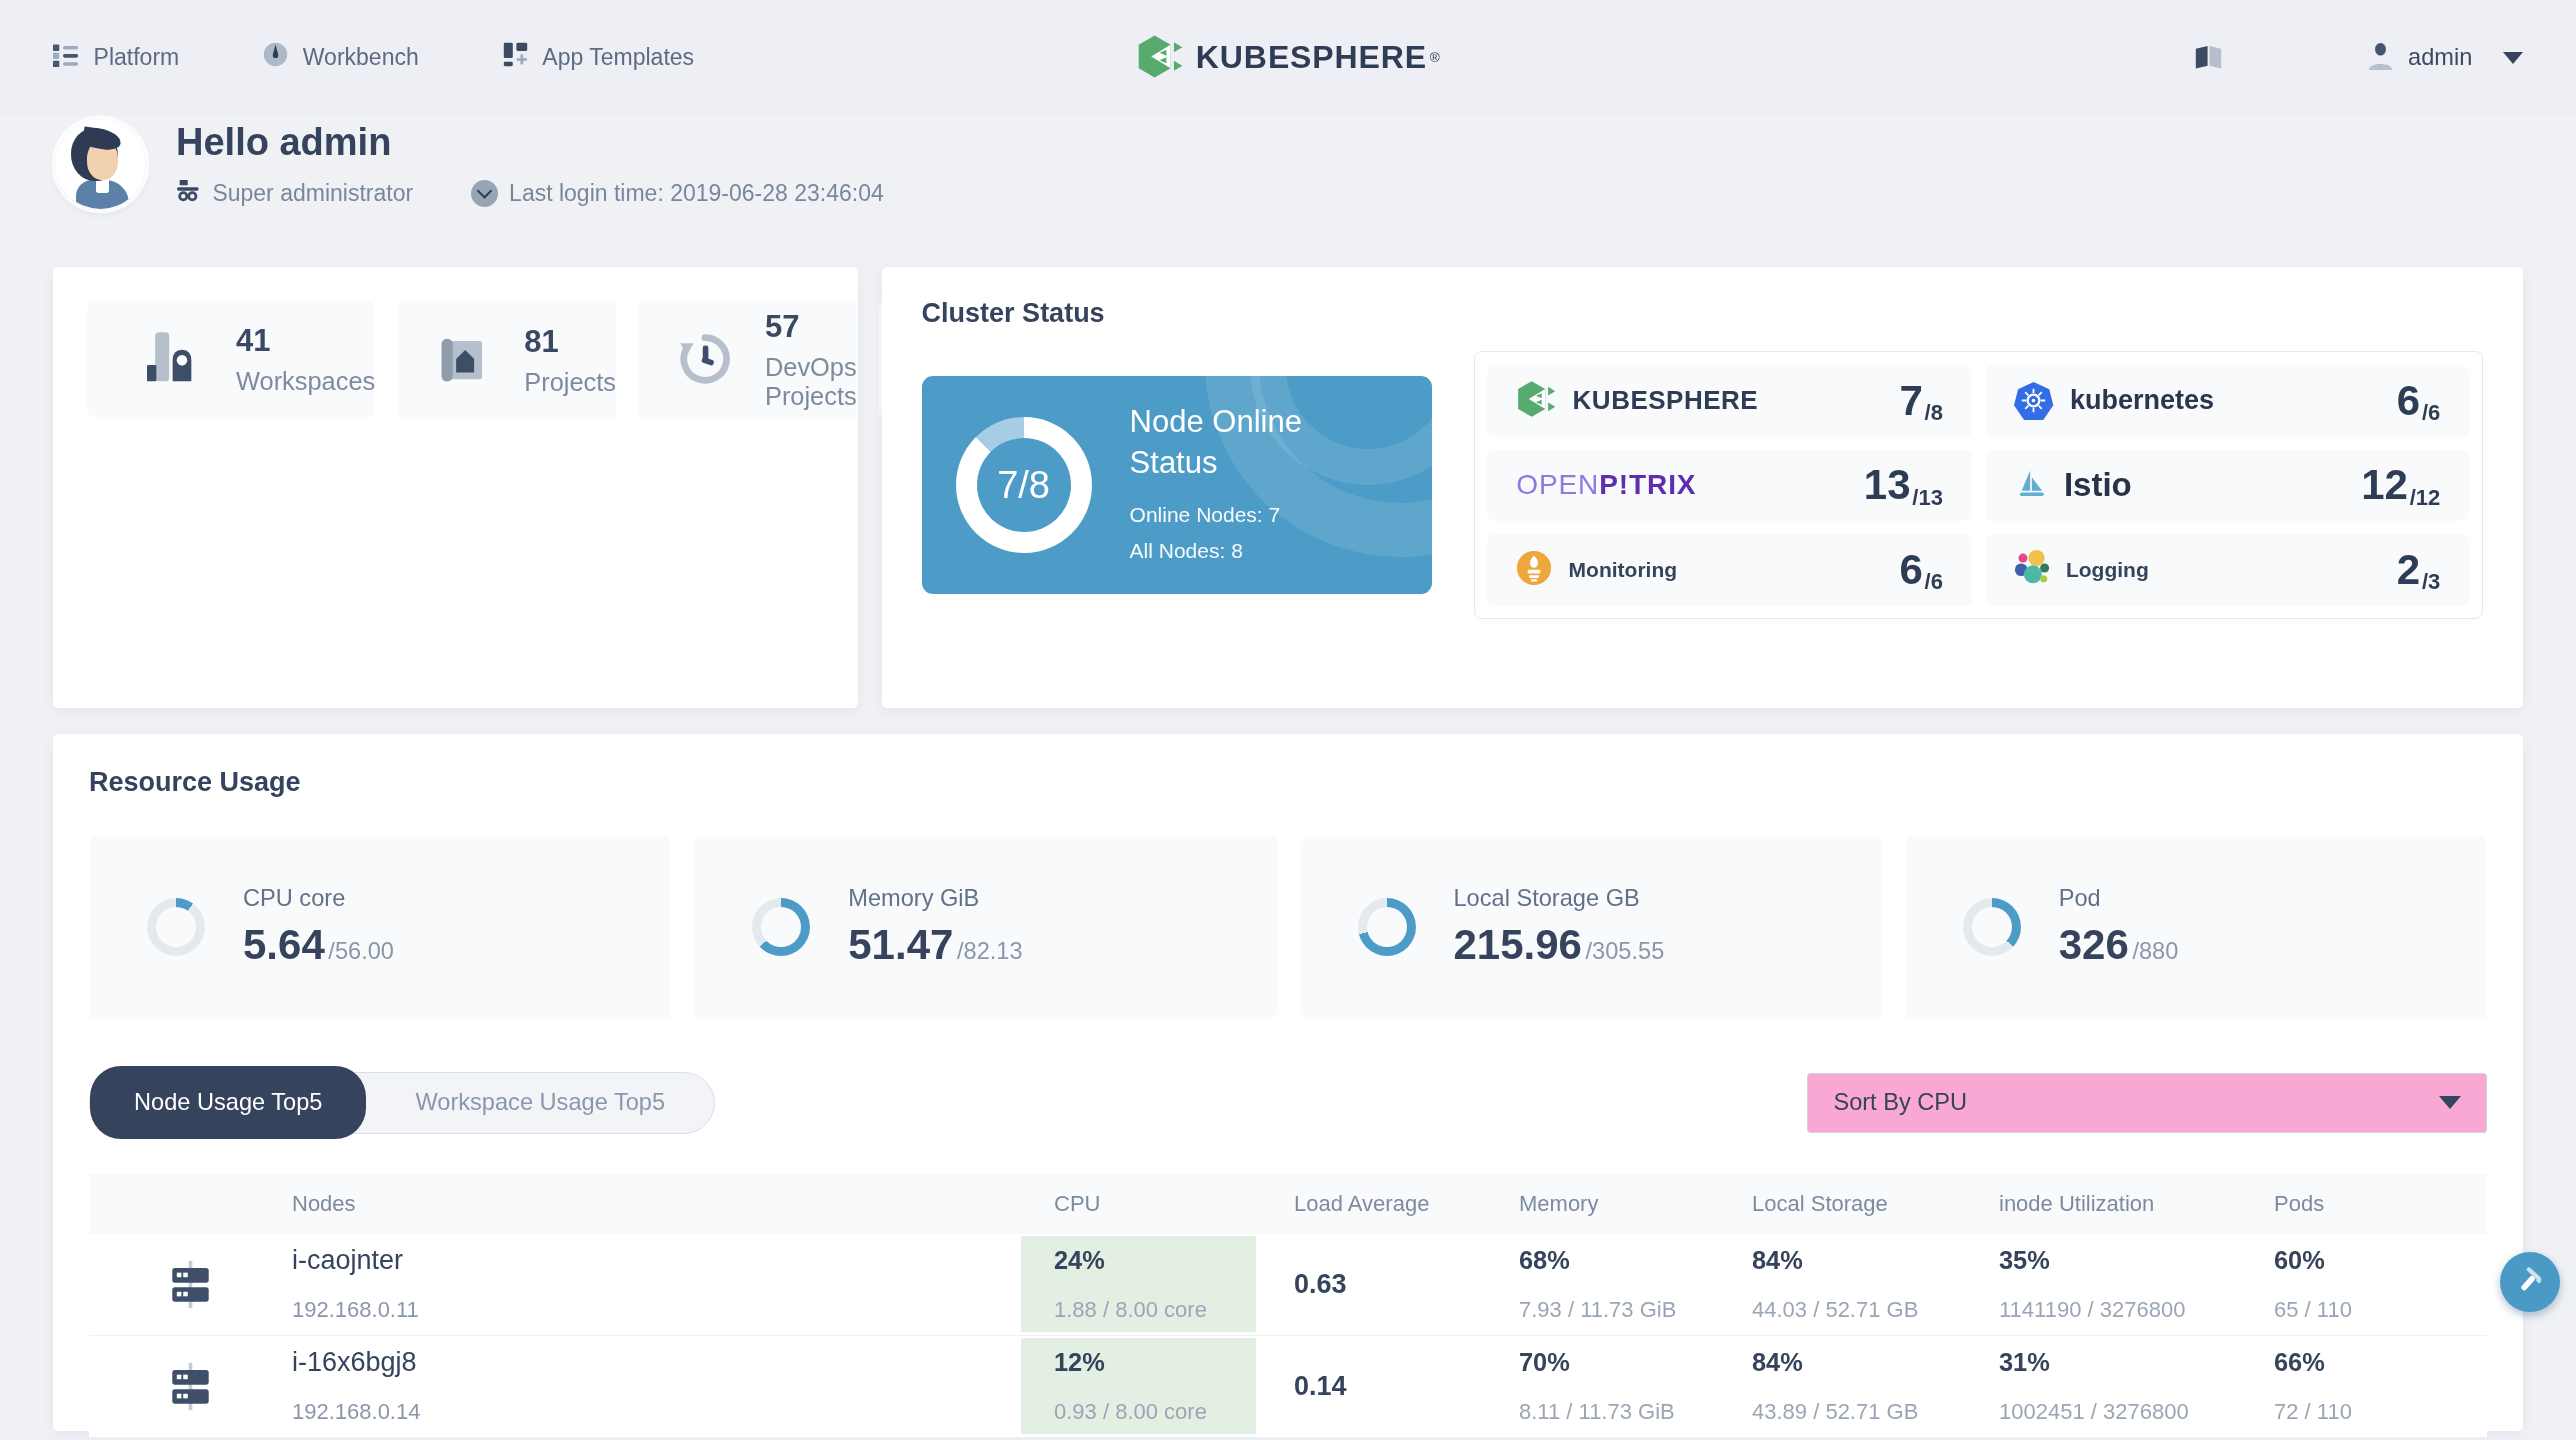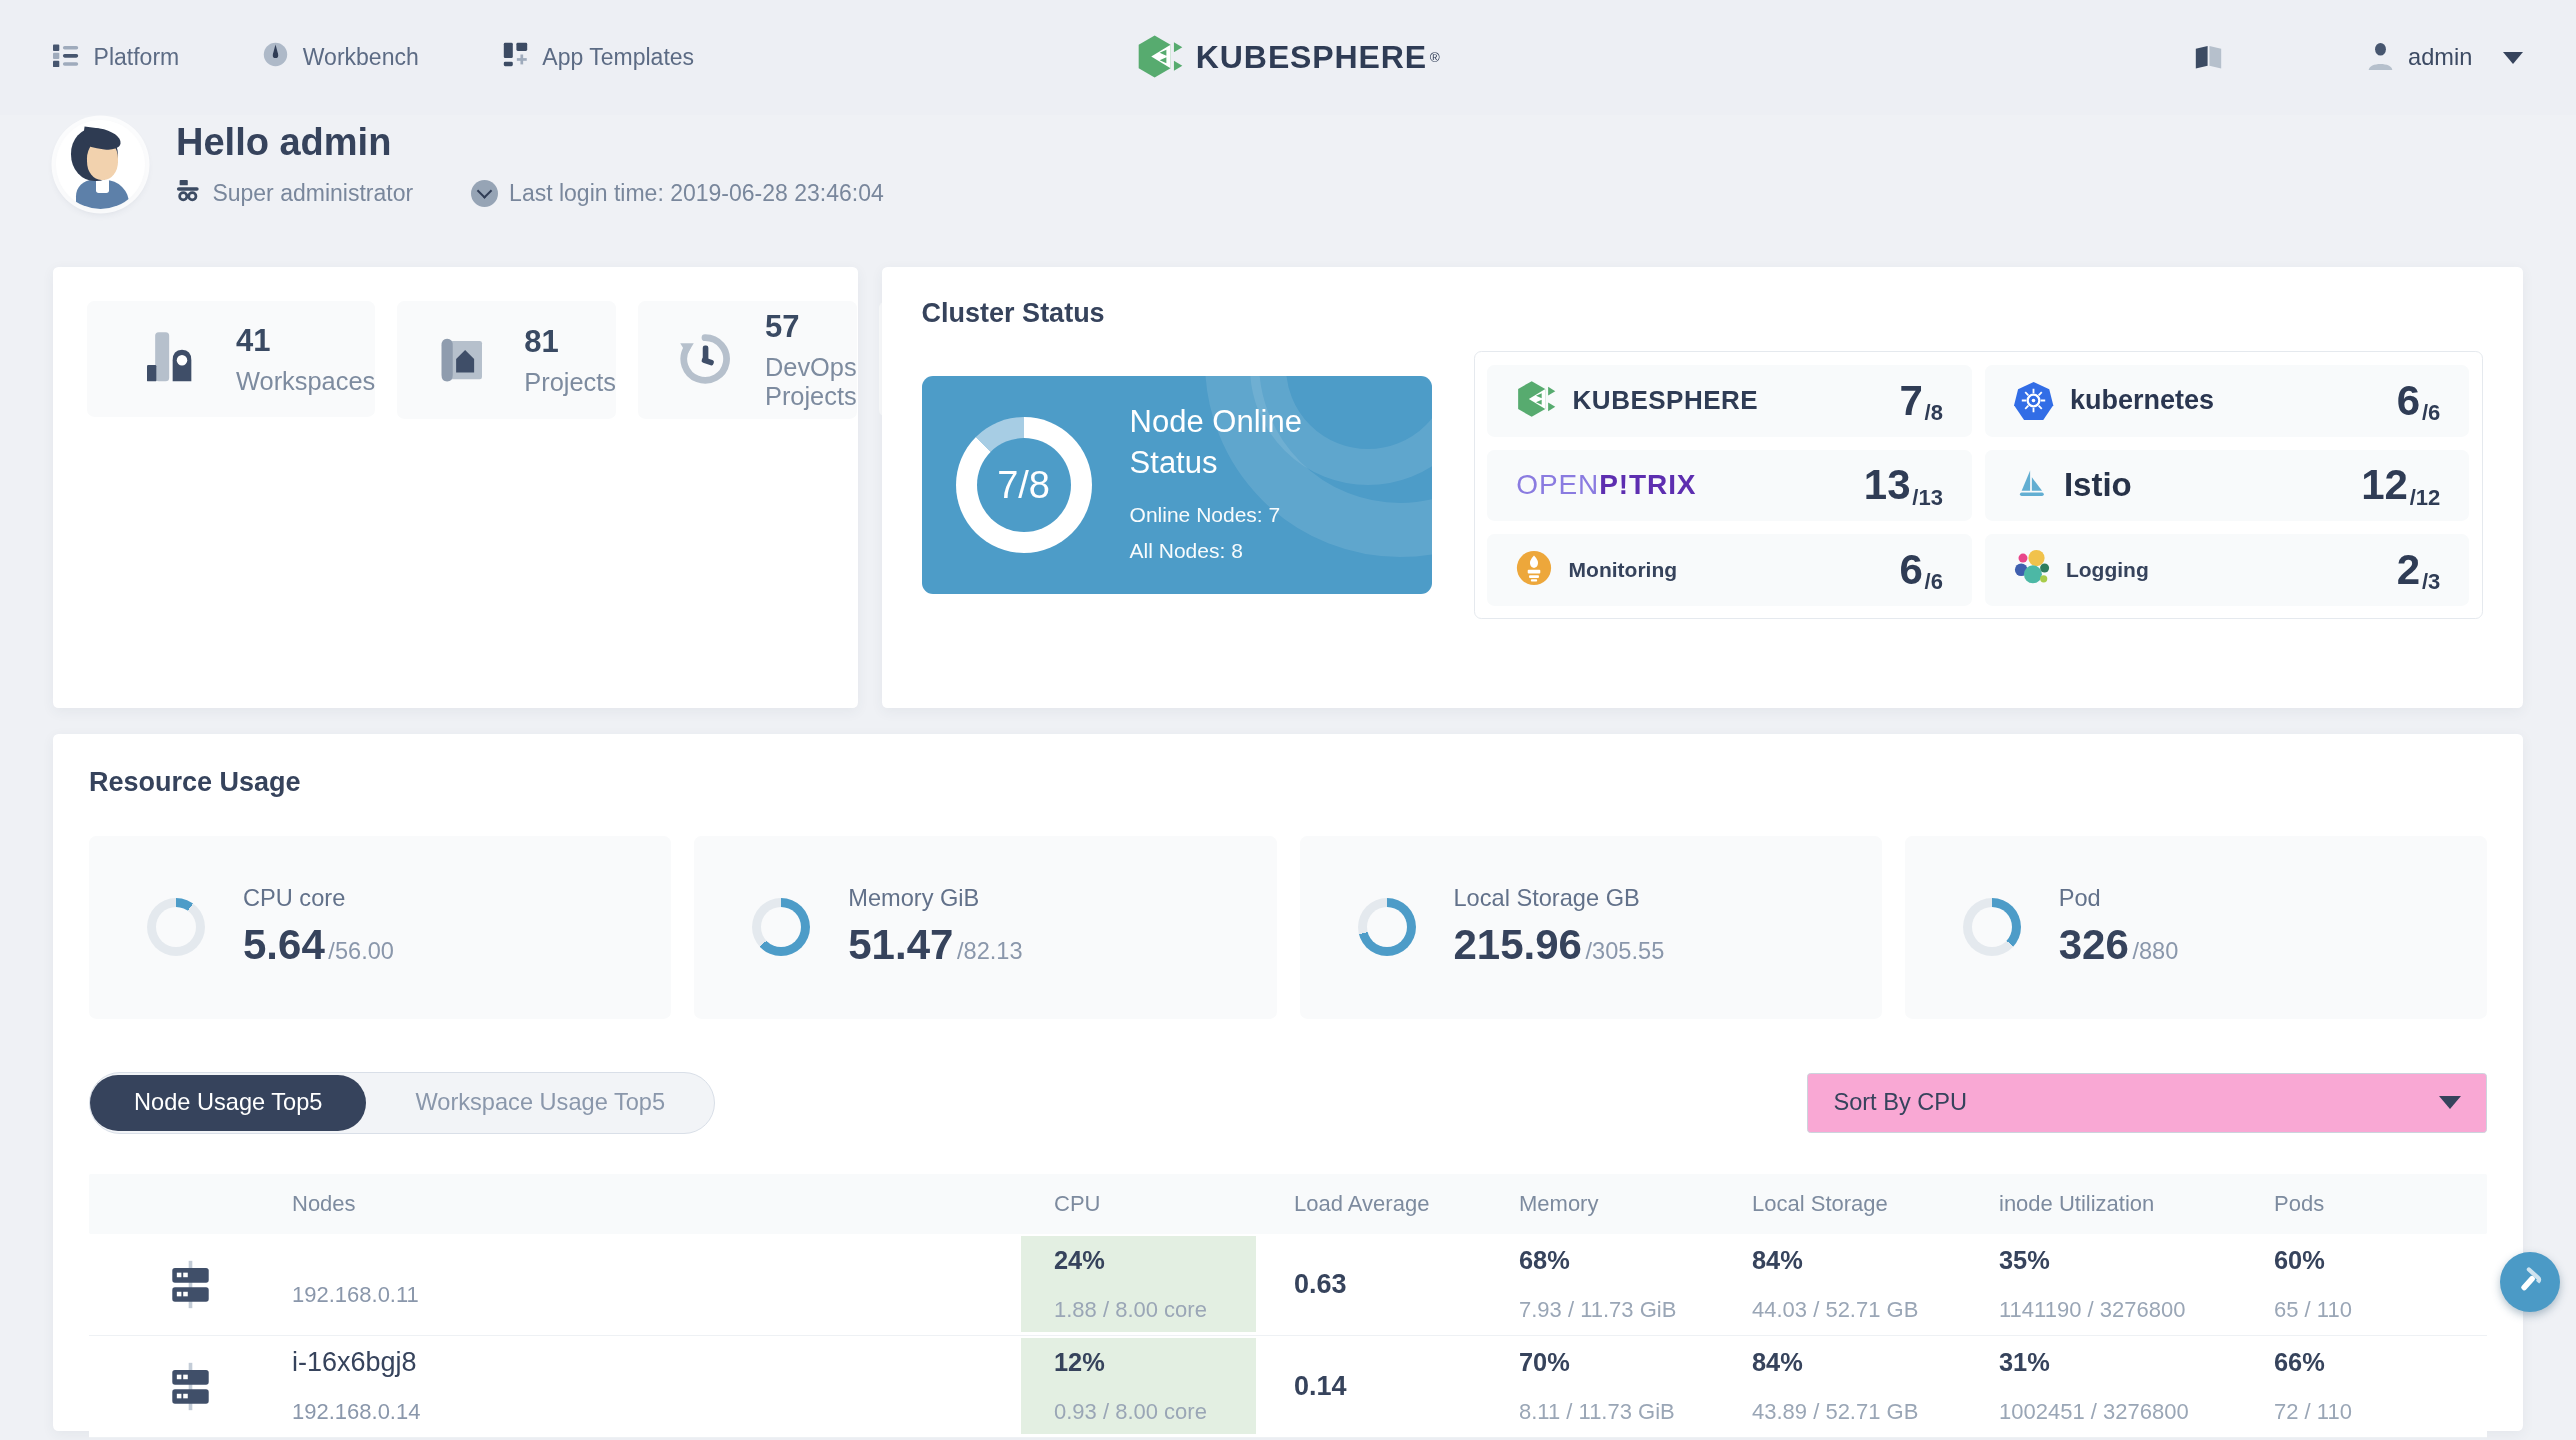--- a/index.html
+++ b/index.html
@@ -81,21 +81,21 @@
   .res-card { flex:1; height:183px; background:#f9fafb; border-radius:7.3px; display:flex; align-items:center; padding-left:58px; gap:38px; }
   .res-donut { width:58px; height:58px; }
   .res-donut .donut-inner { width:40px; height:40px; background:#f9fafb; }
   .res-label { font-size:23.6px; color:#62718a; }
   .res-value-row { margin-top:9px; display:flex; align-items:baseline; }
   .res-value { font-size:42px; font-weight:600; color:#36435c; }
   .res-den { font-size:23.6px; color:#8a97ab; margin-left:3.6px; }
 
   .controls { display:flex; justify-content:space-between; align-items:center; margin-top:53px; }
   .tabs { border:0.9px solid #d9dfe8; background:#f2f4f7; border-radius:31px; height:62px; display:flex; align-items:center; }
-  .tab-active { background:#36435c; color:#fff; border-radius:31px; height:56px; padding:0 44px; display:flex; align-items:center; font-size:23.6px; cursor:pointer; }
+  .tab-active { background:#36435c; color:#fff; border-radius:31px; height:73px; padding:0 44px; display:flex; align-items:center; font-size:23.6px; cursor:pointer; }
   .tab-inactive { color:#8a97ab; padding:0 49px; font-size:23.6px; cursor:pointer; }
   .sort-select { width:680px; height:60px; background:#f9a8d4; border:0.9px solid #ccd4dd; border-radius:3.6px; display:flex; align-items:center; justify-content:space-between; padding:0 25.4px; font-size:23.6px; color:#36435c; cursor:pointer; }
   .sort-caret { width:0; height:0; border-left:11px solid transparent; border-right:11px solid transparent; border-top:13.6px solid #36435c; }
 
   
   .table { margin-top:40px; }
   .trow { display:grid; grid-template-columns:203px 729px 235px 263px 233px 247px 275px 1fr; align-items:center; }
   .thead { height:60px; background:#f8fafb; color:#7d8b9f; font-size:22px; border-radius:1.8px; }
   .pl36 { padding-left:33px; } .pl42 { padding-left:38px; }
   .tbody-row { height:102px; background:#fff; border-bottom:0.9px solid #eef1f4; cursor:pointer; }
@@ -477,20 +477,21 @@
               <rect x="26" y="2" width="4" height="52" fill="#c3ccd7"></rect>
               <rect x="8" y="10" width="40" height="16" rx="3" fill="#404f69"></rect>
               <rect x="13" y="15" width="5" height="5" fill="#ffffff"></rect>
               <rect x="20" y="15" width="5" height="5" fill="#ffffff"></rect>
               <rect x="8" y="31" width="40" height="16" rx="3" fill="#404f69"></rect>
               <rect x="13" y="36" width="5" height="5" fill="#ffffff"></rect>
               <rect x="20" y="36" width="5" height="5" fill="#ffffff"></rect>
             </svg>
         </div>
         <div class="cell-name">
+          <div class="nname">i-caojnter</div>
           <div class="nip">192.168.0.11</div>
         </div>
         <div class="cell-green">
           <div class="pct">24%</div>
           <div class="detail">1.88 / 8.00 core</div>
         </div>
         <div class="cell-load pl42">0.63</div>
         <div class="cell-pair">
           <div class="pct">68%</div>
           <div class="detail">7.93 / 11.73 GiB</div>

